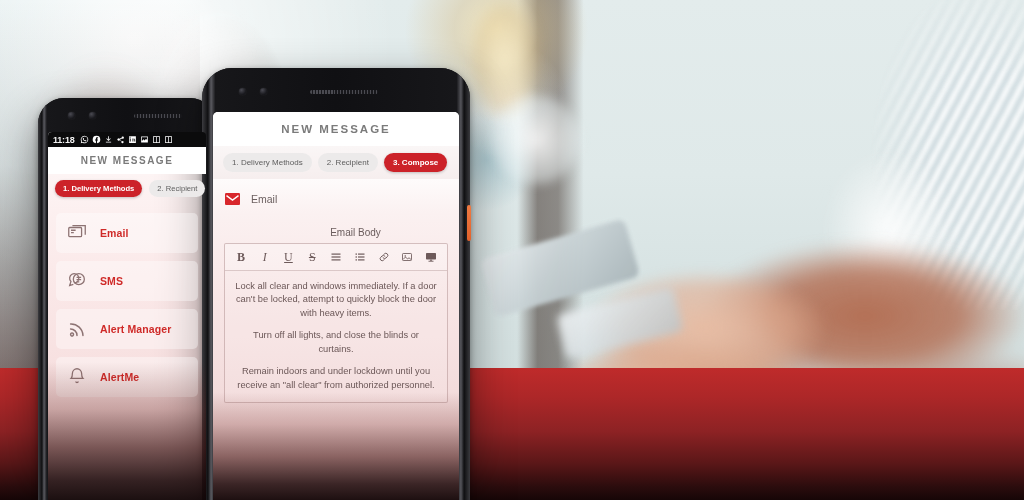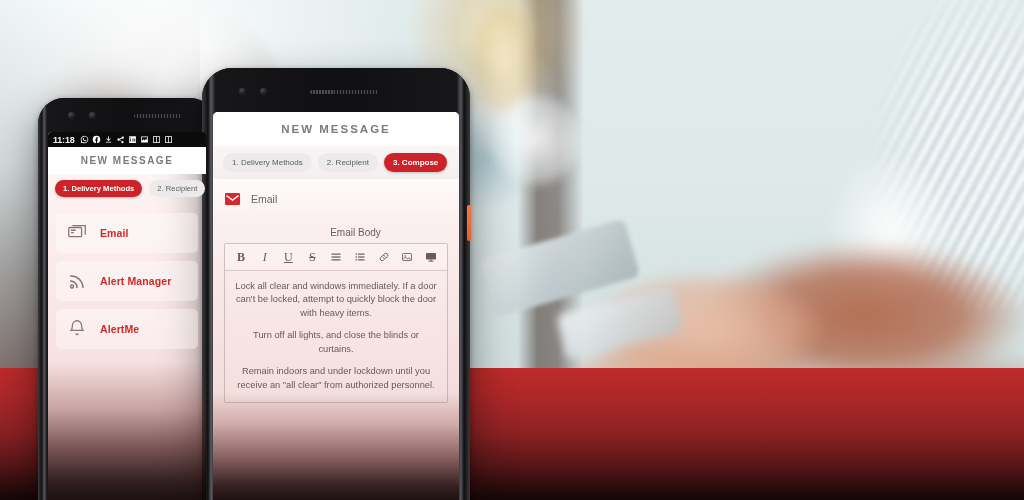--- a/index.html
+++ b/index.html
@@ -433,20 +433,30 @@
             <svg viewBox="0 0 24 24" fill="none" stroke="currentColor" stroke-width="1.4">
               <rect x="3" y="6" width="14" height="10" rx="1"></rect>
               <path d="M7 4h14v10"></path>
               <path d="M5.5 9h5M5.5 11.5h3"></path>
             </svg>
           </span>
           <span class="m-label">Email</span>
         </div>
         <div class="method-item">
           <span class="m-ico">
+            <svg viewBox="0 0 24 24" fill="none" stroke="currentColor" stroke-width="1.4">
+              <circle cx="14" cy="10" r="6"></circle>
+              <path d="M11.5 8h5M11.5 10.5h5M11.5 13h3"></path>
+              <path d="M9 14a5 5 0 10-3.6-1.5L4 17l4-1.3"></path>
+            </svg>
+          </span>
+          <span class="m-label">SMS</span>
+        </div>
+        <div class="method-item">
+          <span class="m-ico">
             <svg viewBox="0 0 24 24" fill="none" stroke="currentColor" stroke-width="1.6">
               <path d="M5 18a1.6 1.6 0 100-.01"></path>
               <path d="M5 12a7 7 0 017 7" stroke-linecap="round"></path>
               <path d="M5 6.5A13 13 0 0118.5 19" stroke-linecap="round"></path>
             </svg>
           </span>
           <span class="m-label">Alert Manager</span>
         </div>
         <div class="method-item">
           <span class="m-ico">

